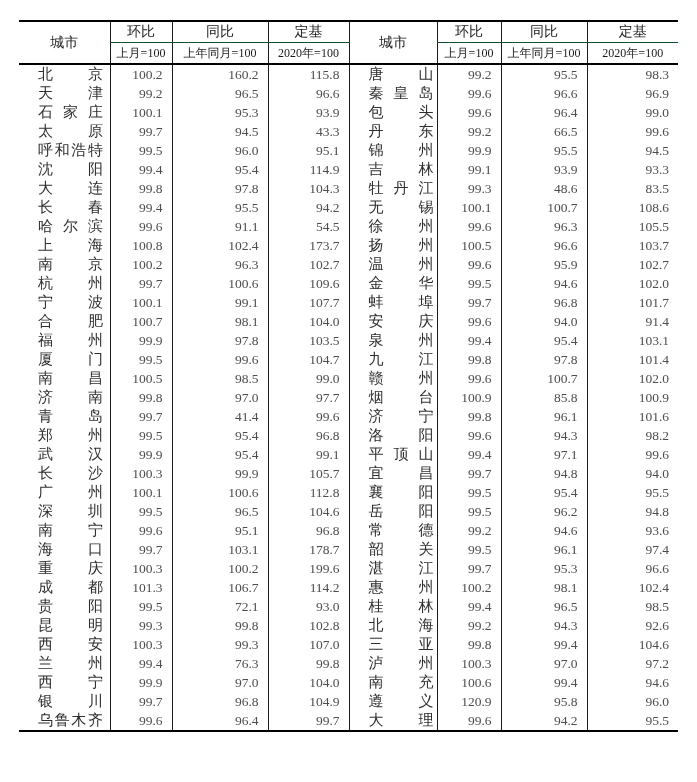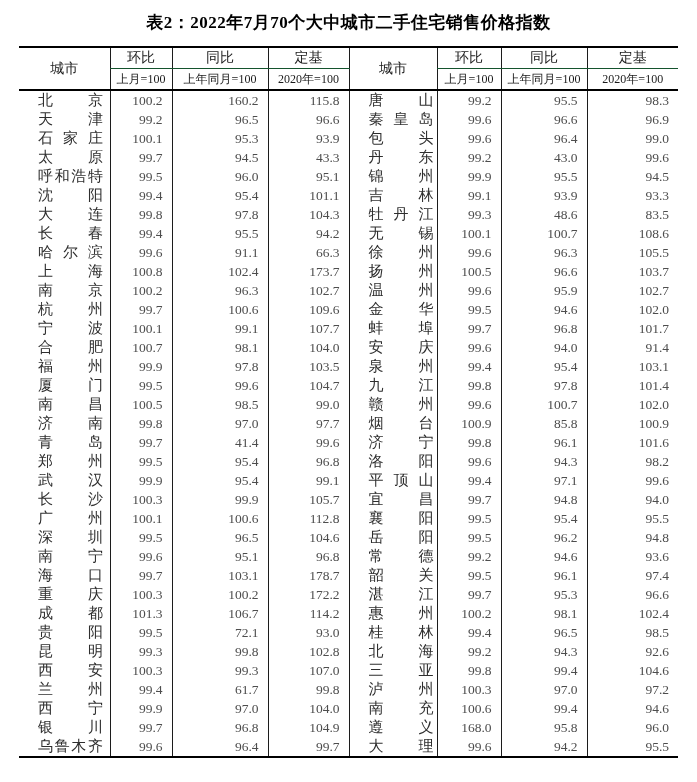--- a/index.html
+++ b/index.html
@@ -22,21 +22,21 @@
     font-weight: bold;
     color: #000000;
     letter-spacing: 0.5px;
     height: 23px;
     line-height: 23px;
   }
   table.datatable {
     border-collapse: collapse;
     table-layout: fixed;
     margin-left: 19px;
-    margin-top: 12px;
+    margin-top: 20px;
     width: 659px;
     border-top: 2px solid #000000;
     border-bottom: 2px solid #000000;
   }
   thead th {
     font-weight: normal;
     font-size: 14px;
     color: #1a1a1a;
     padding: 0;
     height: 20px;
@@ -73,21 +73,20 @@
     color: #4d4d4d;
     text-align: right;
     padding-right: 9px;
   }
 </style>
 </head>
 <body>
 
 <div class="page">
 
-  <div class="title">表2：2022年7月70个大中城市二手住宅销售价格指数</div>
 
   <table class="datatable">
     <colgroup>
       <col style="width:91px">
       <col style="width:62px">
       <col style="width:96px">
       <col style="width:81px">
       <col style="width:88px">
       <col style="width:64px">
       <col style="width:86px">
@@ -144,38 +143,38 @@
     <td class="num vl">96.4</td>
     <td class="num vl">99.0</td>
   </tr>
         <tr>
     <td class="city"><span class="cityname">太原</span></td>
     <td class="num vl">99.7</td>
     <td class="num vl">94.5</td>
     <td class="num vl">43.3</td>
     <td class="city vl"><span class="cityname">丹东</span></td>
     <td class="num vl">99.2</td>
-    <td class="num vl">43.0</td>
+    <td class="num vl">66.5</td>
     <td class="num vl">99.6</td>
   </tr>
         <tr>
     <td class="city"><span class="cityname">呼和浩特</span></td>
     <td class="num vl">99.5</td>
     <td class="num vl">96.0</td>
     <td class="num vl">95.1</td>
     <td class="city vl"><span class="cityname">锦州</span></td>
     <td class="num vl">99.9</td>
     <td class="num vl">95.5</td>
     <td class="num vl">94.5</td>
   </tr>
         <tr>
     <td class="city"><span class="cityname">沈阳</span></td>
     <td class="num vl">99.4</td>
     <td class="num vl">95.4</td>
-    <td class="num vl">101.1</td>
+    <td class="num vl">114.9</td>
     <td class="city vl"><span class="cityname">吉林</span></td>
     <td class="num vl">99.1</td>
     <td class="num vl">93.9</td>
     <td class="num vl">93.3</td>
   </tr>
         <tr>
     <td class="city"><span class="cityname">大连</span></td>
     <td class="num vl">99.8</td>
     <td class="num vl">97.8</td>
     <td class="num vl">104.3</td>
@@ -191,21 +190,21 @@
     <td class="num vl">94.2</td>
     <td class="city vl"><span class="cityname">无锡</span></td>
     <td class="num vl">100.1</td>
     <td class="num vl">100.7</td>
     <td class="num vl">108.6</td>
   </tr>
         <tr>
     <td class="city"><span class="cityname">哈尔滨</span></td>
     <td class="num vl">99.6</td>
     <td class="num vl">91.1</td>
-    <td class="num vl">66.3</td>
+    <td class="num vl">54.5</td>
     <td class="city vl"><span class="cityname">徐州</span></td>
     <td class="num vl">99.6</td>
     <td class="num vl">96.3</td>
     <td class="num vl">105.5</td>
   </tr>
         <tr>
     <td class="city"><span class="cityname">上海</span></td>
     <td class="num vl">100.8</td>
     <td class="num vl">102.4</td>
     <td class="num vl">173.7</td>
@@ -371,21 +370,21 @@
     <td class="num vl">178.7</td>
     <td class="city vl"><span class="cityname">韶关</span></td>
     <td class="num vl">99.5</td>
     <td class="num vl">96.1</td>
     <td class="num vl">97.4</td>
   </tr>
         <tr>
     <td class="city"><span class="cityname">重庆</span></td>
     <td class="num vl">100.3</td>
     <td class="num vl">100.2</td>
-    <td class="num vl">172.2</td>
+    <td class="num vl">199.6</td>
     <td class="city vl"><span class="cityname">湛江</span></td>
     <td class="num vl">99.7</td>
     <td class="num vl">95.3</td>
     <td class="num vl">96.6</td>
   </tr>
         <tr>
     <td class="city"><span class="cityname">成都</span></td>
     <td class="num vl">101.3</td>
     <td class="num vl">106.7</td>
     <td class="num vl">114.2</td>
@@ -420,21 +419,21 @@
     <td class="num vl">99.3</td>
     <td class="num vl">107.0</td>
     <td class="city vl"><span class="cityname">三亚</span></td>
     <td class="num vl">99.8</td>
     <td class="num vl">99.4</td>
     <td class="num vl">104.6</td>
   </tr>
         <tr>
     <td class="city"><span class="cityname">兰州</span></td>
     <td class="num vl">99.4</td>
-    <td class="num vl">61.7</td>
+    <td class="num vl">76.3</td>
     <td class="num vl">99.8</td>
     <td class="city vl"><span class="cityname">泸州</span></td>
     <td class="num vl">100.3</td>
     <td class="num vl">97.0</td>
     <td class="num vl">97.2</td>
   </tr>
         <tr>
     <td class="city"><span class="cityname">西宁</span></td>
     <td class="num vl">99.9</td>
     <td class="num vl">97.0</td>
@@ -443,21 +442,21 @@
     <td class="num vl">100.6</td>
     <td class="num vl">99.4</td>
     <td class="num vl">94.6</td>
   </tr>
         <tr>
     <td class="city"><span class="cityname">银川</span></td>
     <td class="num vl">99.7</td>
     <td class="num vl">96.8</td>
     <td class="num vl">104.9</td>
     <td class="city vl"><span class="cityname">遵义</span></td>
-    <td class="num vl">168.0</td>
+    <td class="num vl">120.9</td>
     <td class="num vl">95.8</td>
     <td class="num vl">96.0</td>
   </tr>
         <tr>
     <td class="city"><span class="cityname">乌鲁木齐</span></td>
     <td class="num vl">99.6</td>
     <td class="num vl">96.4</td>
     <td class="num vl">99.7</td>
     <td class="city vl"><span class="cityname">大理</span></td>
     <td class="num vl">99.6</td>

